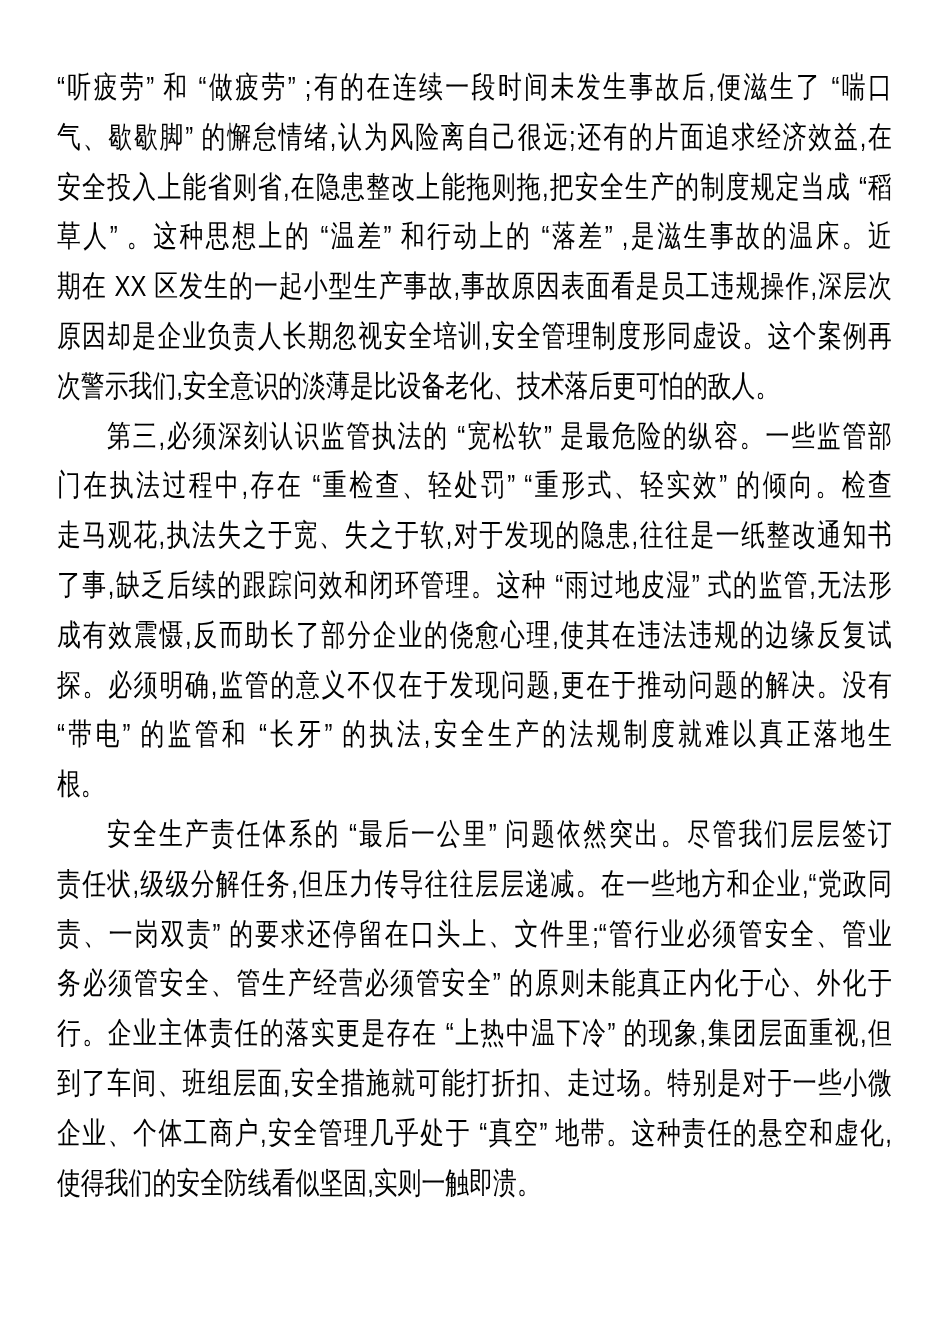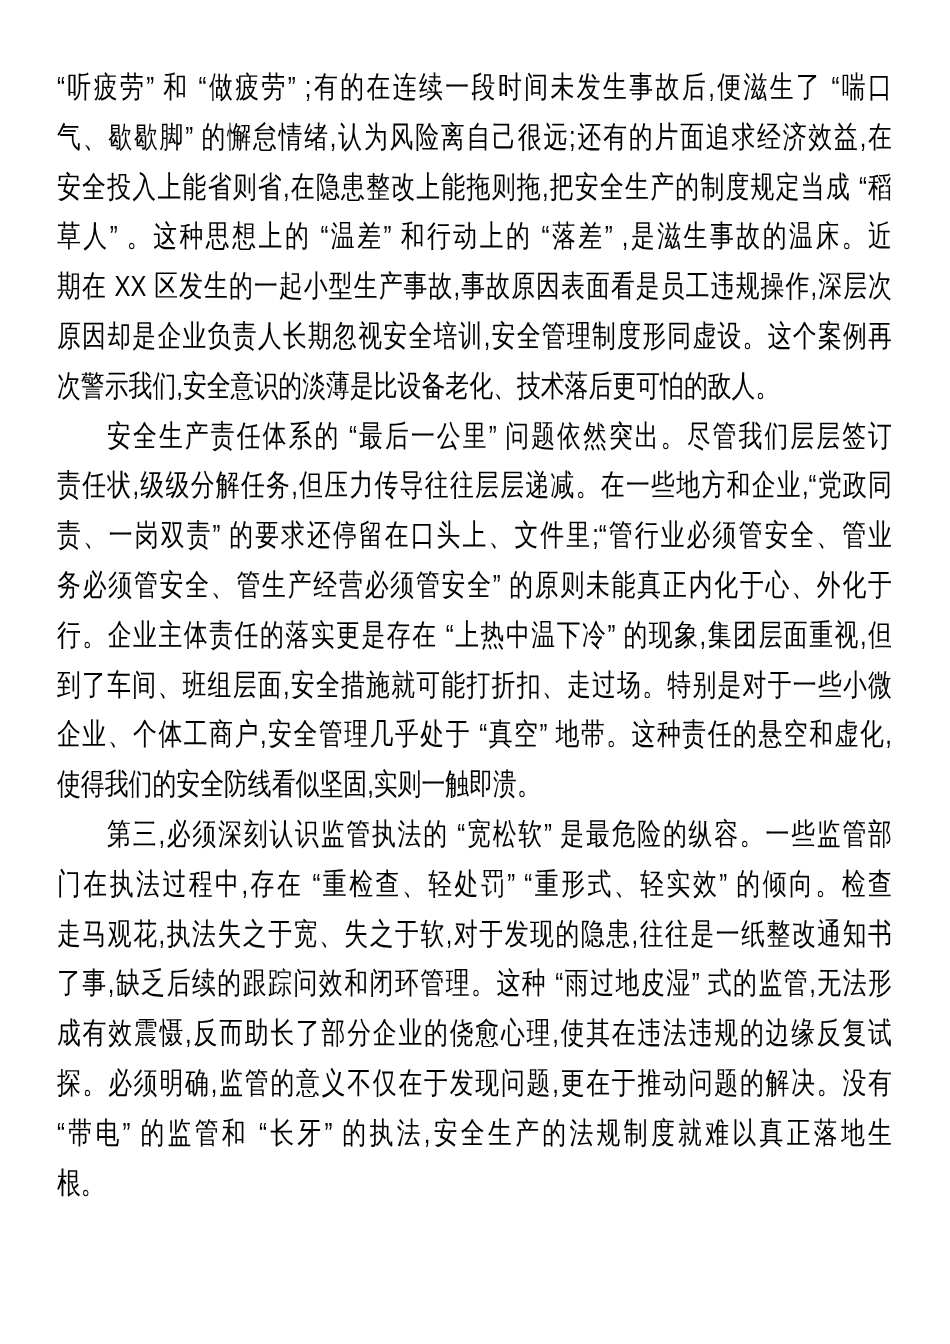--- a/index.html
+++ b/index.html
@@ -59,33 +59,33 @@
       <div class="para">
         <div class="line first">“听疲劳” 和 “做疲劳” ;有的在连续一段时间未发生事故后,便滋生了 “喘口</div>
         <div class="line">气、歇歇脚” 的懈怠情绪,认为风险离自己很远;还有的片面追求经济效益,在</div>
         <div class="line">安全投入上能省则省,在隐患整改上能拖则拖,把安全生产的制度规定当成 “稻</div>
         <div class="line">草人” 。这种思想上的 “温差” 和行动上的 “落差” ,是滋生事故的温床。近</div>
         <div class="line">期在 XX 区发生的一起小型生产事故,事故原因表面看是员工违规操作,深层次</div>
         <div class="line">原因却是企业负责人长期忽视安全培训,安全管理制度形同虚设。这个案例再</div>
         <div class="line last">次警示我们,安全意识的淡薄是比设备老化、技术落后更可怕的敌人。</div>
       </div>
       <div class="para indent">
+        <div class="line first">第三,必须深刻认识监管执法的 “宽松软” 是最危险的纵容。一些监管部</div>
+        <div class="line">门在执法过程中,存在 “重检查、轻处罚” “重形式、轻实效” 的倾向。检查</div>
+        <div class="line">走马观花,执法失之于宽、失之于软,对于发现的隐患,往往是一纸整改通知书</div>
+        <div class="line">了事,缺乏后续的跟踪问效和闭环管理。这种 “雨过地皮湿” 式的监管,无法形</div>
+        <div class="line">成有效震慑,反而助长了部分企业的侥愈心理,使其在违法违规的边缘反复试</div>
+        <div class="line">探。必须明确,监管的意义不仅在于发现问题,更在于推动问题的解决。没有</div>
+        <div class="line">“带电” 的监管和 “长牙” 的执法,安全生产的法规制度就难以真正落地生</div>
+        <div class="line last">根。</div>
+      </div>
+      <div class="para indent">
         <div class="line first">安全生产责任体系的 “最后一公里” 问题依然突出。尽管我们层层签订</div>
         <div class="line">责任状,级级分解任务,但压力传导往往层层递减。在一些地方和企业,“党政同</div>
         <div class="line">责、一岗双责” 的要求还停留在口头上、文件里;“管行业必须管安全、管业</div>
         <div class="line">务必须管安全、管生产经营必须管安全” 的原则未能真正内化于心、外化于</div>
         <div class="line">行。企业主体责任的落实更是存在 “上热中温下冷” 的现象,集团层面重视,但</div>
         <div class="line">到了车间、班组层面,安全措施就可能打折扣、走过场。特别是对于一些小微</div>
         <div class="line">企业、个体工商户,安全管理几乎处于 “真空” 地带。这种责任的悬空和虚化,</div>
         <div class="line last">使得我们的安全防线看似坚固,实则一触即溃。</div>
       </div>
-      <div class="para indent">
-        <div class="line first">第三,必须深刻认识监管执法的 “宽松软” 是最危险的纵容。一些监管部</div>
-        <div class="line">门在执法过程中,存在 “重检查、轻处罚” “重形式、轻实效” 的倾向。检查</div>
-        <div class="line">走马观花,执法失之于宽、失之于软,对于发现的隐患,往往是一纸整改通知书</div>
-        <div class="line">了事,缺乏后续的跟踪问效和闭环管理。这种 “雨过地皮湿” 式的监管,无法形</div>
-        <div class="line">成有效震慑,反而助长了部分企业的侥愈心理,使其在违法违规的边缘反复试</div>
-        <div class="line">探。必须明确,监管的意义不仅在于发现问题,更在于推动问题的解决。没有</div>
-        <div class="line">“带电” 的监管和 “长牙” 的执法,安全生产的法规制度就难以真正落地生</div>
-        <div class="line last">根。</div>
-      </div>
     </div>
 </div>
 
 </body></html>

